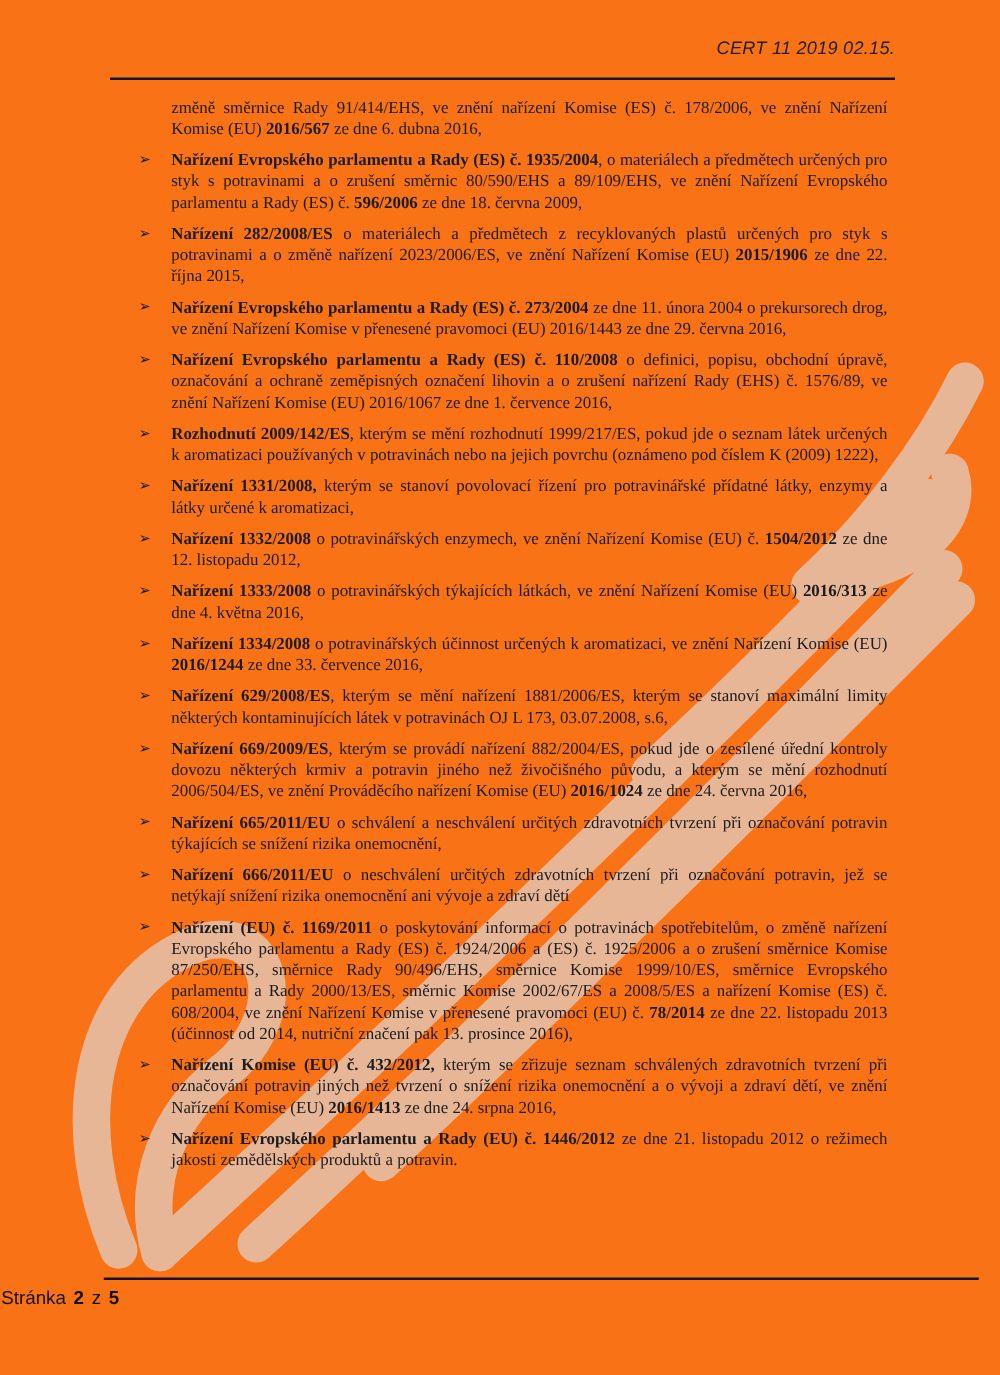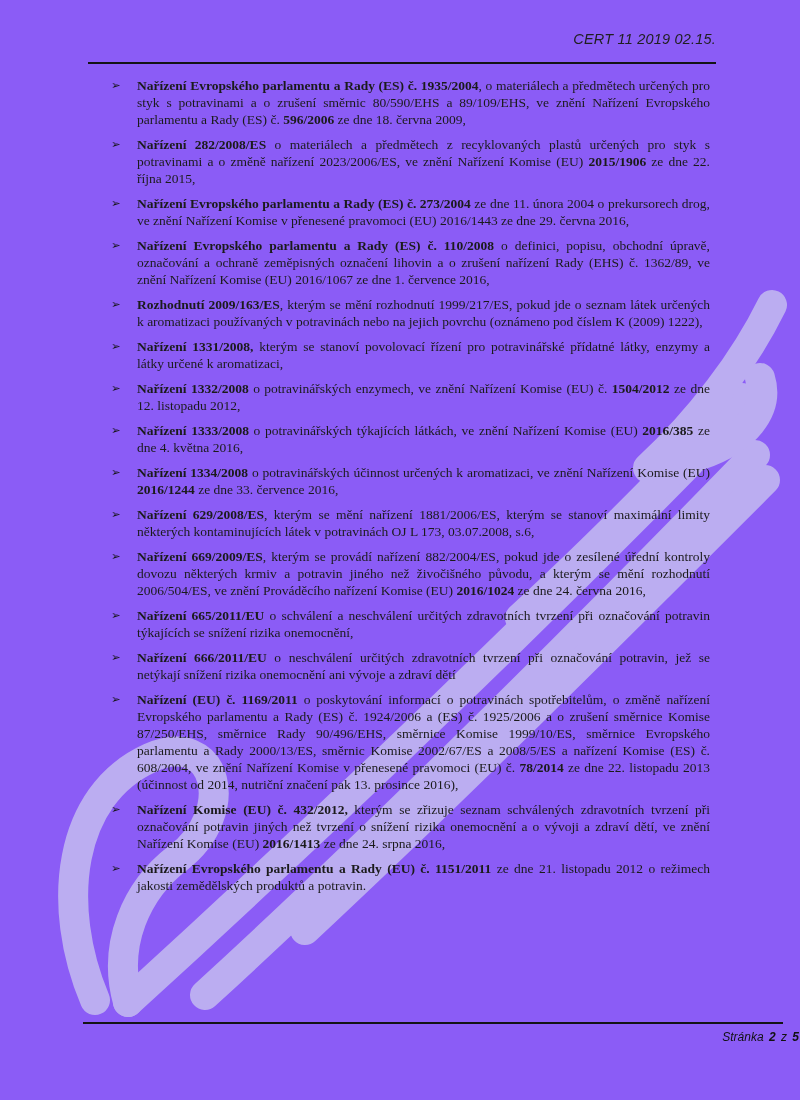--- a/index.html
+++ b/index.html
@@ -1,20 +1,20 @@
 <!DOCTYPE html>
 <html style="--text-color: #1b1b1b; --rule-color: #141414; --wm-color: #dce3ee;"><head>
 <meta charset="utf-8">
 <style>
   html,body{margin:0;padding:0;background:#888;}
   .page{
     position:relative;
     width:800px;height:1100px;
     margin:0 auto;
-    background:#8b5cf6;
+    background:#f97316;
     overflow:hidden;
     color:var(--text-color,#1b1b1b);
     font-family:"Liberation Serif", serif;
   }
   .watermark{
     position:absolute;left:0;top:0;width:800px;height:1100px;
     color:var(--wm-color,#dce3ee);
     z-index:0;pointer-events:none;
   }
   .layer{position:relative;z-index:1;}
@@ -59,26 +59,25 @@
   .b{font-weight:bold;}
   .footer-rule{
     position:absolute;
     left:83px;right:17px;top:1022px;
     border-top:2px solid var(--rule-color,#141414);
     z-index:1;
   }
   .footer-text{
     position:absolute;
     left:0;right:0;top:1030px;
-    text-align:right;
+    text-align:left;
     font-family:"Liberation Sans", sans-serif;
-    font-size:12px;
+    font-size:15px;
     color:#111;
     z-index:1;
-    font-style:italic;
   }
   .footer-text span{padding:0 1px;}
 </style>
 </head>
 <body>
 
 <div class="page">
 
   <svg class="watermark" viewBox="0 0 800 1100" xmlns="http://www.w3.org/2000/svg" aria-hidden="true">
     <g fill="none" stroke="currentColor" stroke-width="30" stroke-linecap="round" opacity="0.6">
@@ -91,59 +90,60 @@
       <path d="M700,455 C745,440 770,410 760,378"></path>
     </g>
   </svg>
 
   <div class="layer">
     <div class="header">
       <span class="doc-code">CERT 11 2019 02.15.</span>
     </div>
 
     <div class="content">
+      <p class="intro"><span>změně směrnice Rady 91/414/EHS, ve znění nařízení Komise (ES) č. 178/2006, ve znění Nařízení Komise (EU) </span><span class="b">2016/567</span><span> ze dne 6. dubna 2016,</span></p>
       <ul class="reg-list">
   <li class="reg-item">
     <span class="bullet">➢</span>
     <span class="item-text"><span class="b">Nařízení Evropského parlamentu a Rady (ES) č. 1935/2004</span><span>, o materiálech a předmětech určených pro styk s potravinami a o zrušení směrnic 80/590/EHS a 89/109/EHS, ve znění Nařízení Evropského parlamentu a Rady (ES) č. </span><span class="b">596/2006</span><span> ze dne 18. června 2009,</span></span>
   </li>
 
   <li class="reg-item">
     <span class="bullet">➢</span>
     <span class="item-text"><span class="b">Nařízení 282/2008/ES</span><span> o materiálech a předmětech z recyklovaných plastů určených pro styk s potravinami a o změně nařízení 2023/2006/ES, ve znění Nařízení Komise (EU) </span><span class="b">2015/1906</span><span> ze dne 22. října 2015,</span></span>
   </li>
 
   <li class="reg-item">
     <span class="bullet">➢</span>
     <span class="item-text"><span class="b">Nařízení Evropského parlamentu a Rady (ES) č. 273/2004</span><span> ze dne 11. února 2004 o prekursorech drog, ve znění Nařízení Komise v přenesené pravomoci (EU) 2016/1443 ze dne 29. června 2016,</span></span>
   </li>
 
   <li class="reg-item">
     <span class="bullet">➢</span>
-    <span class="item-text"><span class="b">Nařízení Evropského parlamentu a Rady (ES) č. 110/2008</span><span> o definici, popisu, obchodní úpravě, označování a ochraně zeměpisných označení lihovin a o zrušení nařízení Rady (EHS) č. 1362/89, ve znění Nařízení Komise (EU) 2016/1067 ze dne 1. července 2016,</span></span>
+    <span class="item-text"><span class="b">Nařízení Evropského parlamentu a Rady (ES) č. 110/2008</span><span> o definici, popisu, obchodní úpravě, označování a ochraně zeměpisných označení lihovin a o zrušení nařízení Rady (EHS) č. 1576/89, ve znění Nařízení Komise (EU) 2016/1067 ze dne 1. července 2016,</span></span>
   </li>
 
   <li class="reg-item">
     <span class="bullet">➢</span>
-    <span class="item-text"><span class="b">Rozhodnutí 2009/163/ES</span><span>, kterým se mění rozhodnutí 1999/217/ES, pokud jde o seznam látek určených k aromatizaci používaných v potravinách nebo na jejich povrchu (oznámeno pod číslem K (2009) 1222),</span></span>
+    <span class="item-text"><span class="b">Rozhodnutí 2009/142/ES</span><span>, kterým se mění rozhodnutí 1999/217/ES, pokud jde o seznam látek určených k aromatizaci používaných v potravinách nebo na jejich povrchu (oznámeno pod číslem K (2009) 1222),</span></span>
   </li>
 
   <li class="reg-item">
     <span class="bullet">➢</span>
     <span class="item-text"><span class="b">Nařízení 1331/2008,</span><span> kterým se stanoví povolovací řízení pro potravinářské přídatné látky, enzymy a látky určené k aromatizaci,</span></span>
   </li>
 
   <li class="reg-item">
     <span class="bullet">➢</span>
     <span class="item-text"><span class="b">Nařízení 1332/2008</span><span> o potravinářských enzymech, ve znění Nařízení Komise (EU) č. </span><span class="b">1504/2012</span><span> ze dne 12. listopadu 2012,</span></span>
   </li>
 
   <li class="reg-item">
     <span class="bullet">➢</span>
-    <span class="item-text"><span class="b">Nařízení 1333/2008</span><span> o potravinářských týkajících látkách, ve znění Nařízení Komise (EU) </span><span class="b">2016/385</span><span> ze dne 4. května 2016,</span></span>
+    <span class="item-text"><span class="b">Nařízení 1333/2008</span><span> o potravinářských týkajících látkách, ve znění Nařízení Komise (EU) </span><span class="b">2016/313</span><span> ze dne 4. května 2016,</span></span>
   </li>
 
   <li class="reg-item">
     <span class="bullet">➢</span>
     <span class="item-text"><span class="b">Nařízení 1334/2008</span><span> o potravinářských účinnost určených k aromatizaci, ve znění Nařízení Komise (EU) </span><span class="b">2016/1244</span><span> ze dne 33. července 2016,</span></span>
   </li>
 
   <li class="reg-item">
     <span class="bullet">➢</span>
     <span class="item-text"><span class="b">Nařízení 629/2008/ES</span><span>, kterým se mění nařízení 1881/2006/ES, kterým se stanoví maximální limity některých kontaminujících látek v potravinách  OJ L 173, 03.07.2008, s.6,</span></span>
@@ -169,21 +169,21 @@
     <span class="item-text"><span class="b">Nařízení (EU) č. 1169/2011</span><span>  o poskytování informací o potravinách spotřebitelům, o změně nařízení Evropského parlamentu a Rady (ES) č. 1924/2006 a (ES) č. 1925/2006 a o zrušení směrnice Komise 87/250/EHS, směrnice Rady 90/496/EHS, směrnice Komise 1999/10/ES, směrnice Evropského parlamentu a Rady 2000/13/ES, směrnic Komise 2002/67/ES a 2008/5/ES a nařízení Komise (ES) č. 608/2004, ve znění Nařízení Komise v přenesené pravomoci (EU) č. </span><span class="b">78/2014</span><span> ze dne 22. listopadu 2013 (účinnost od 2014, nutriční značení pak 13. prosince 2016),</span></span>
   </li>
 
   <li class="reg-item">
     <span class="bullet">➢</span>
     <span class="item-text"><span class="b">Nařízení Komise (EU) č. 432/2012,</span><span> kterým se zřizuje seznam schválených zdravotních tvrzení při označování potravin jiných než tvrzení o snížení rizika onemocnění a o vývoji a zdraví dětí, ve znění Nařízení Komise (EU) </span><span class="b">2016/1413</span><span> ze dne 24. srpna 2016,</span></span>
   </li>
 
   <li class="reg-item">
     <span class="bullet">➢</span>
-    <span class="item-text"><span class="b">Nařízení Evropského parlamentu a Rady (EU) č. 1151/2011</span><span> ze dne 21. listopadu 2012 o režimech jakosti zemědělských produktů a potravin.</span></span>
+    <span class="item-text"><span class="b">Nařízení Evropského parlamentu a Rady (EU) č. 1446/2012</span><span> ze dne 21. listopadu 2012 o režimech jakosti zemědělských produktů a potravin.</span></span>
   </li>
 </ul>
     </div>
   </div>
 
   <div class="footer-rule"></div>
   <div class="footer-text">
     <span>Stránka</span>
     <span class="b">2</span>
     <span>z</span>

